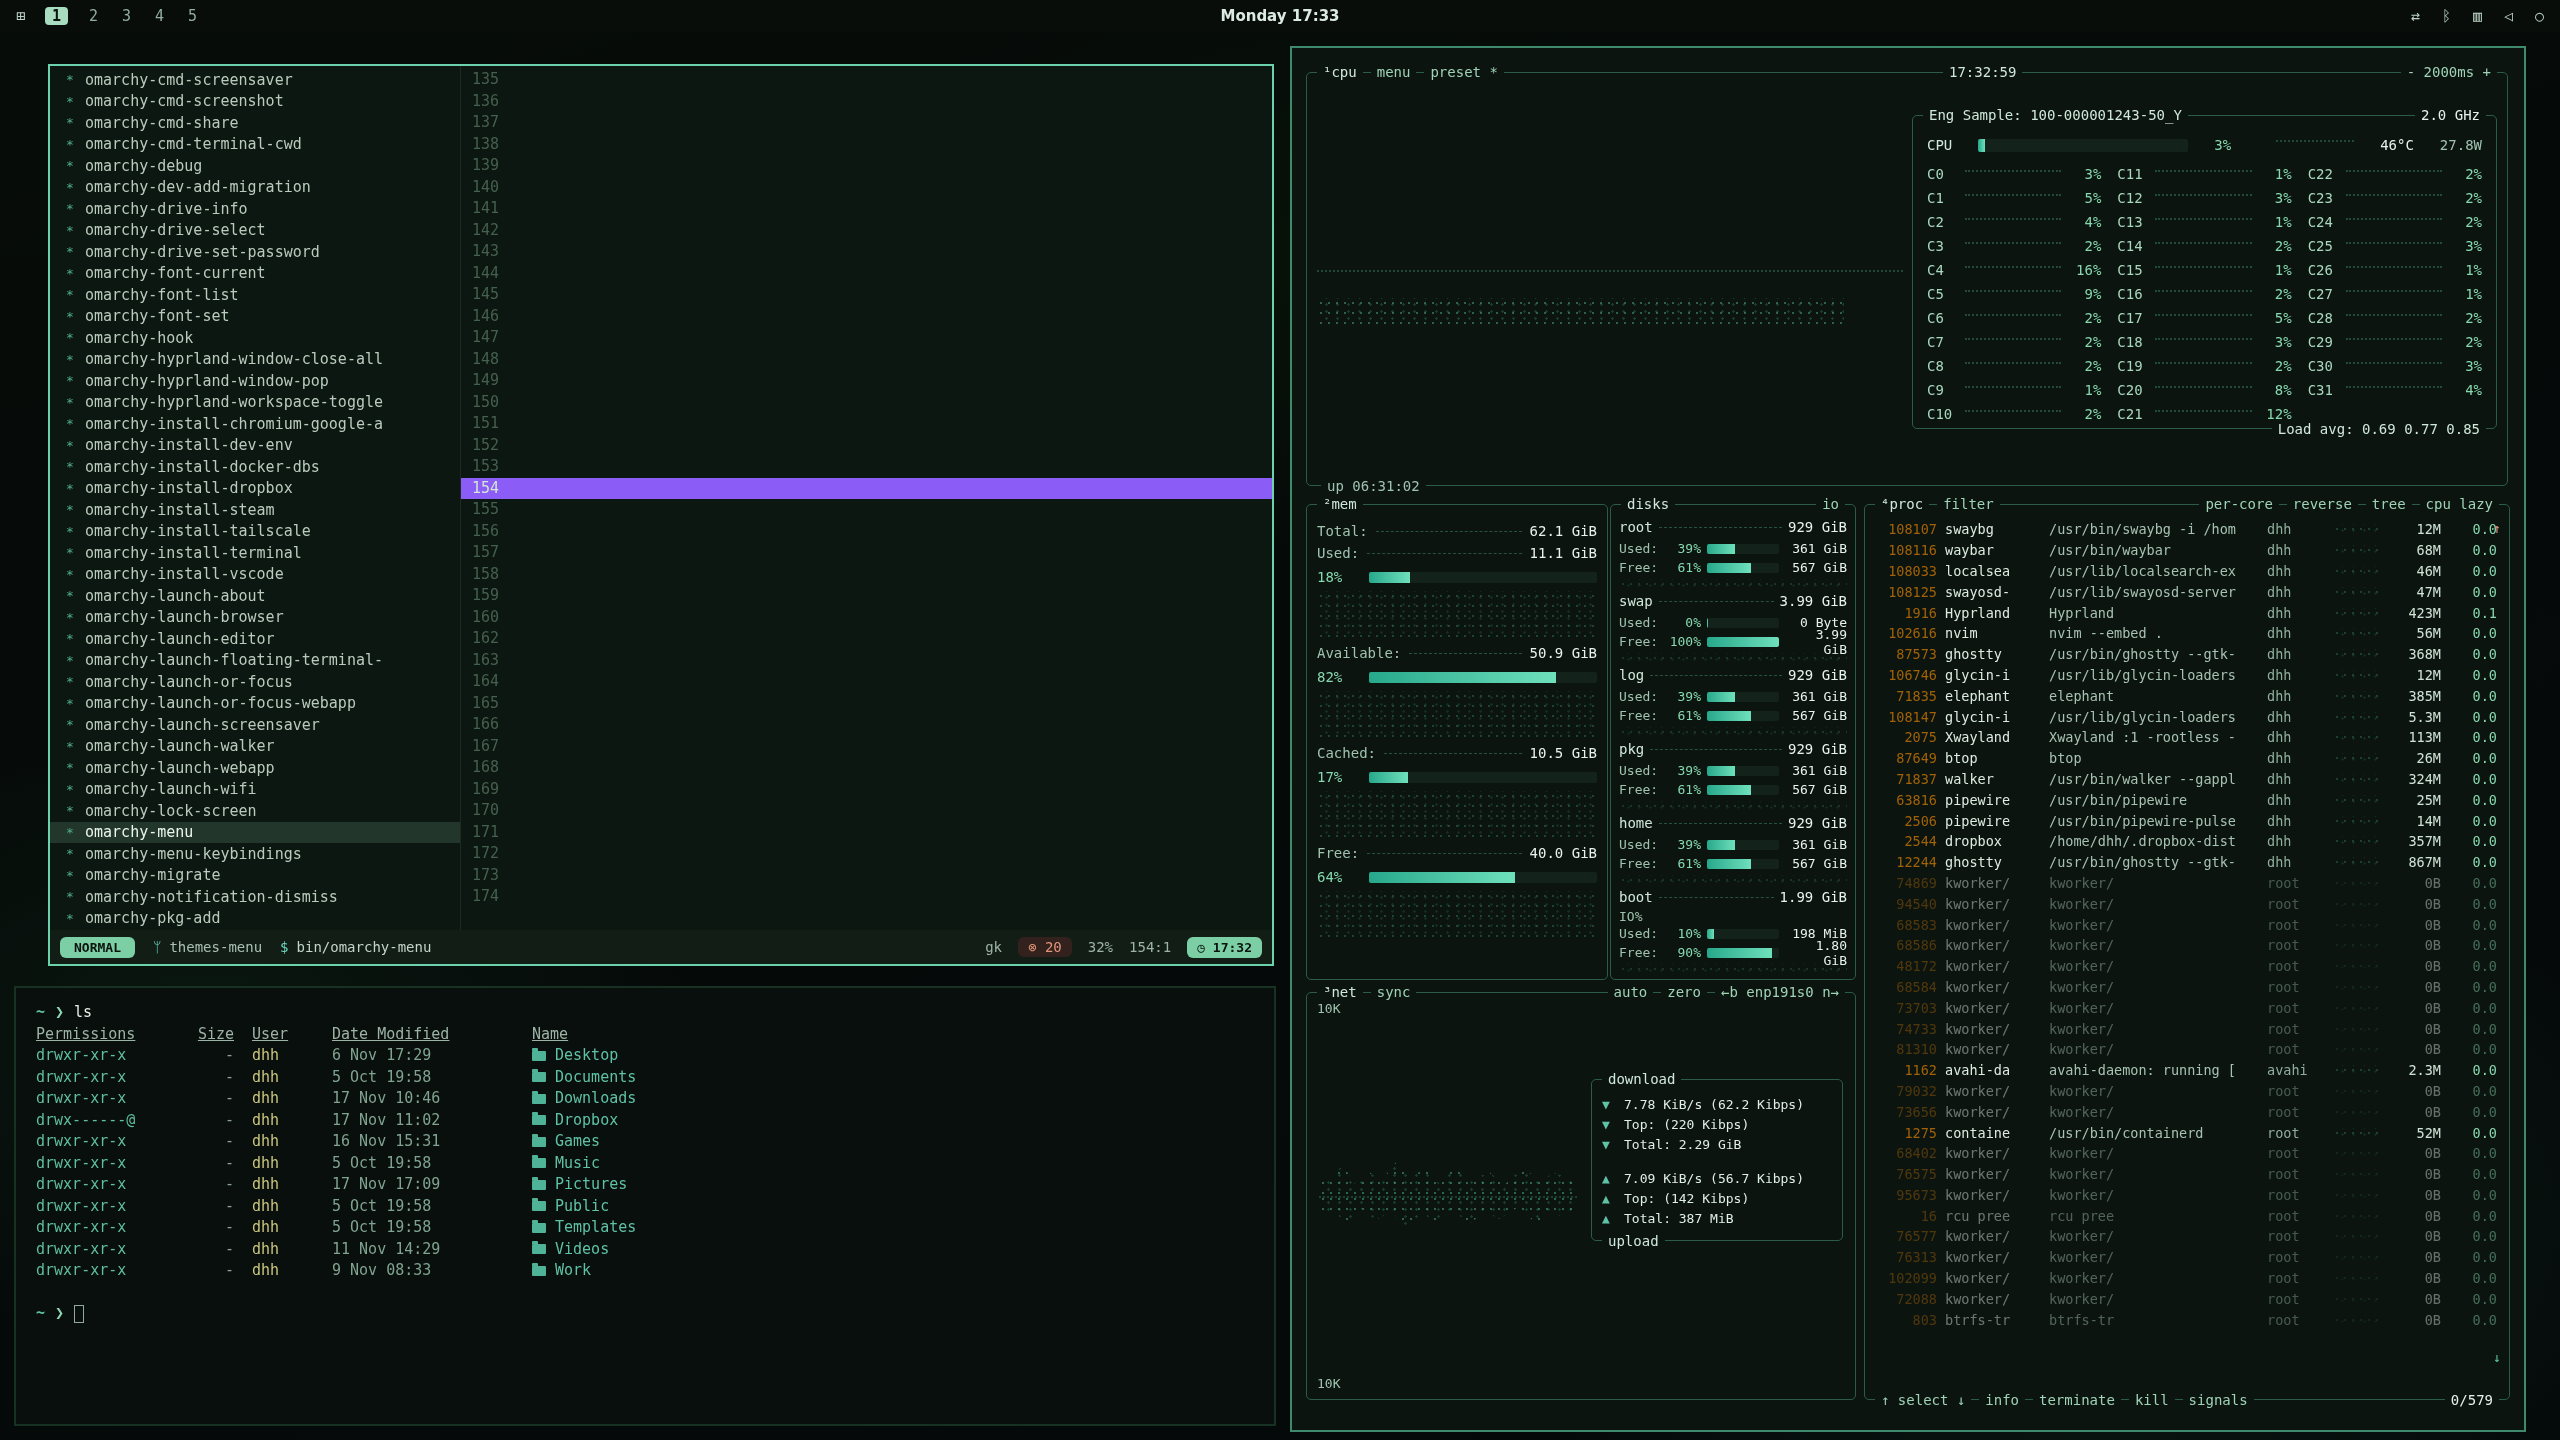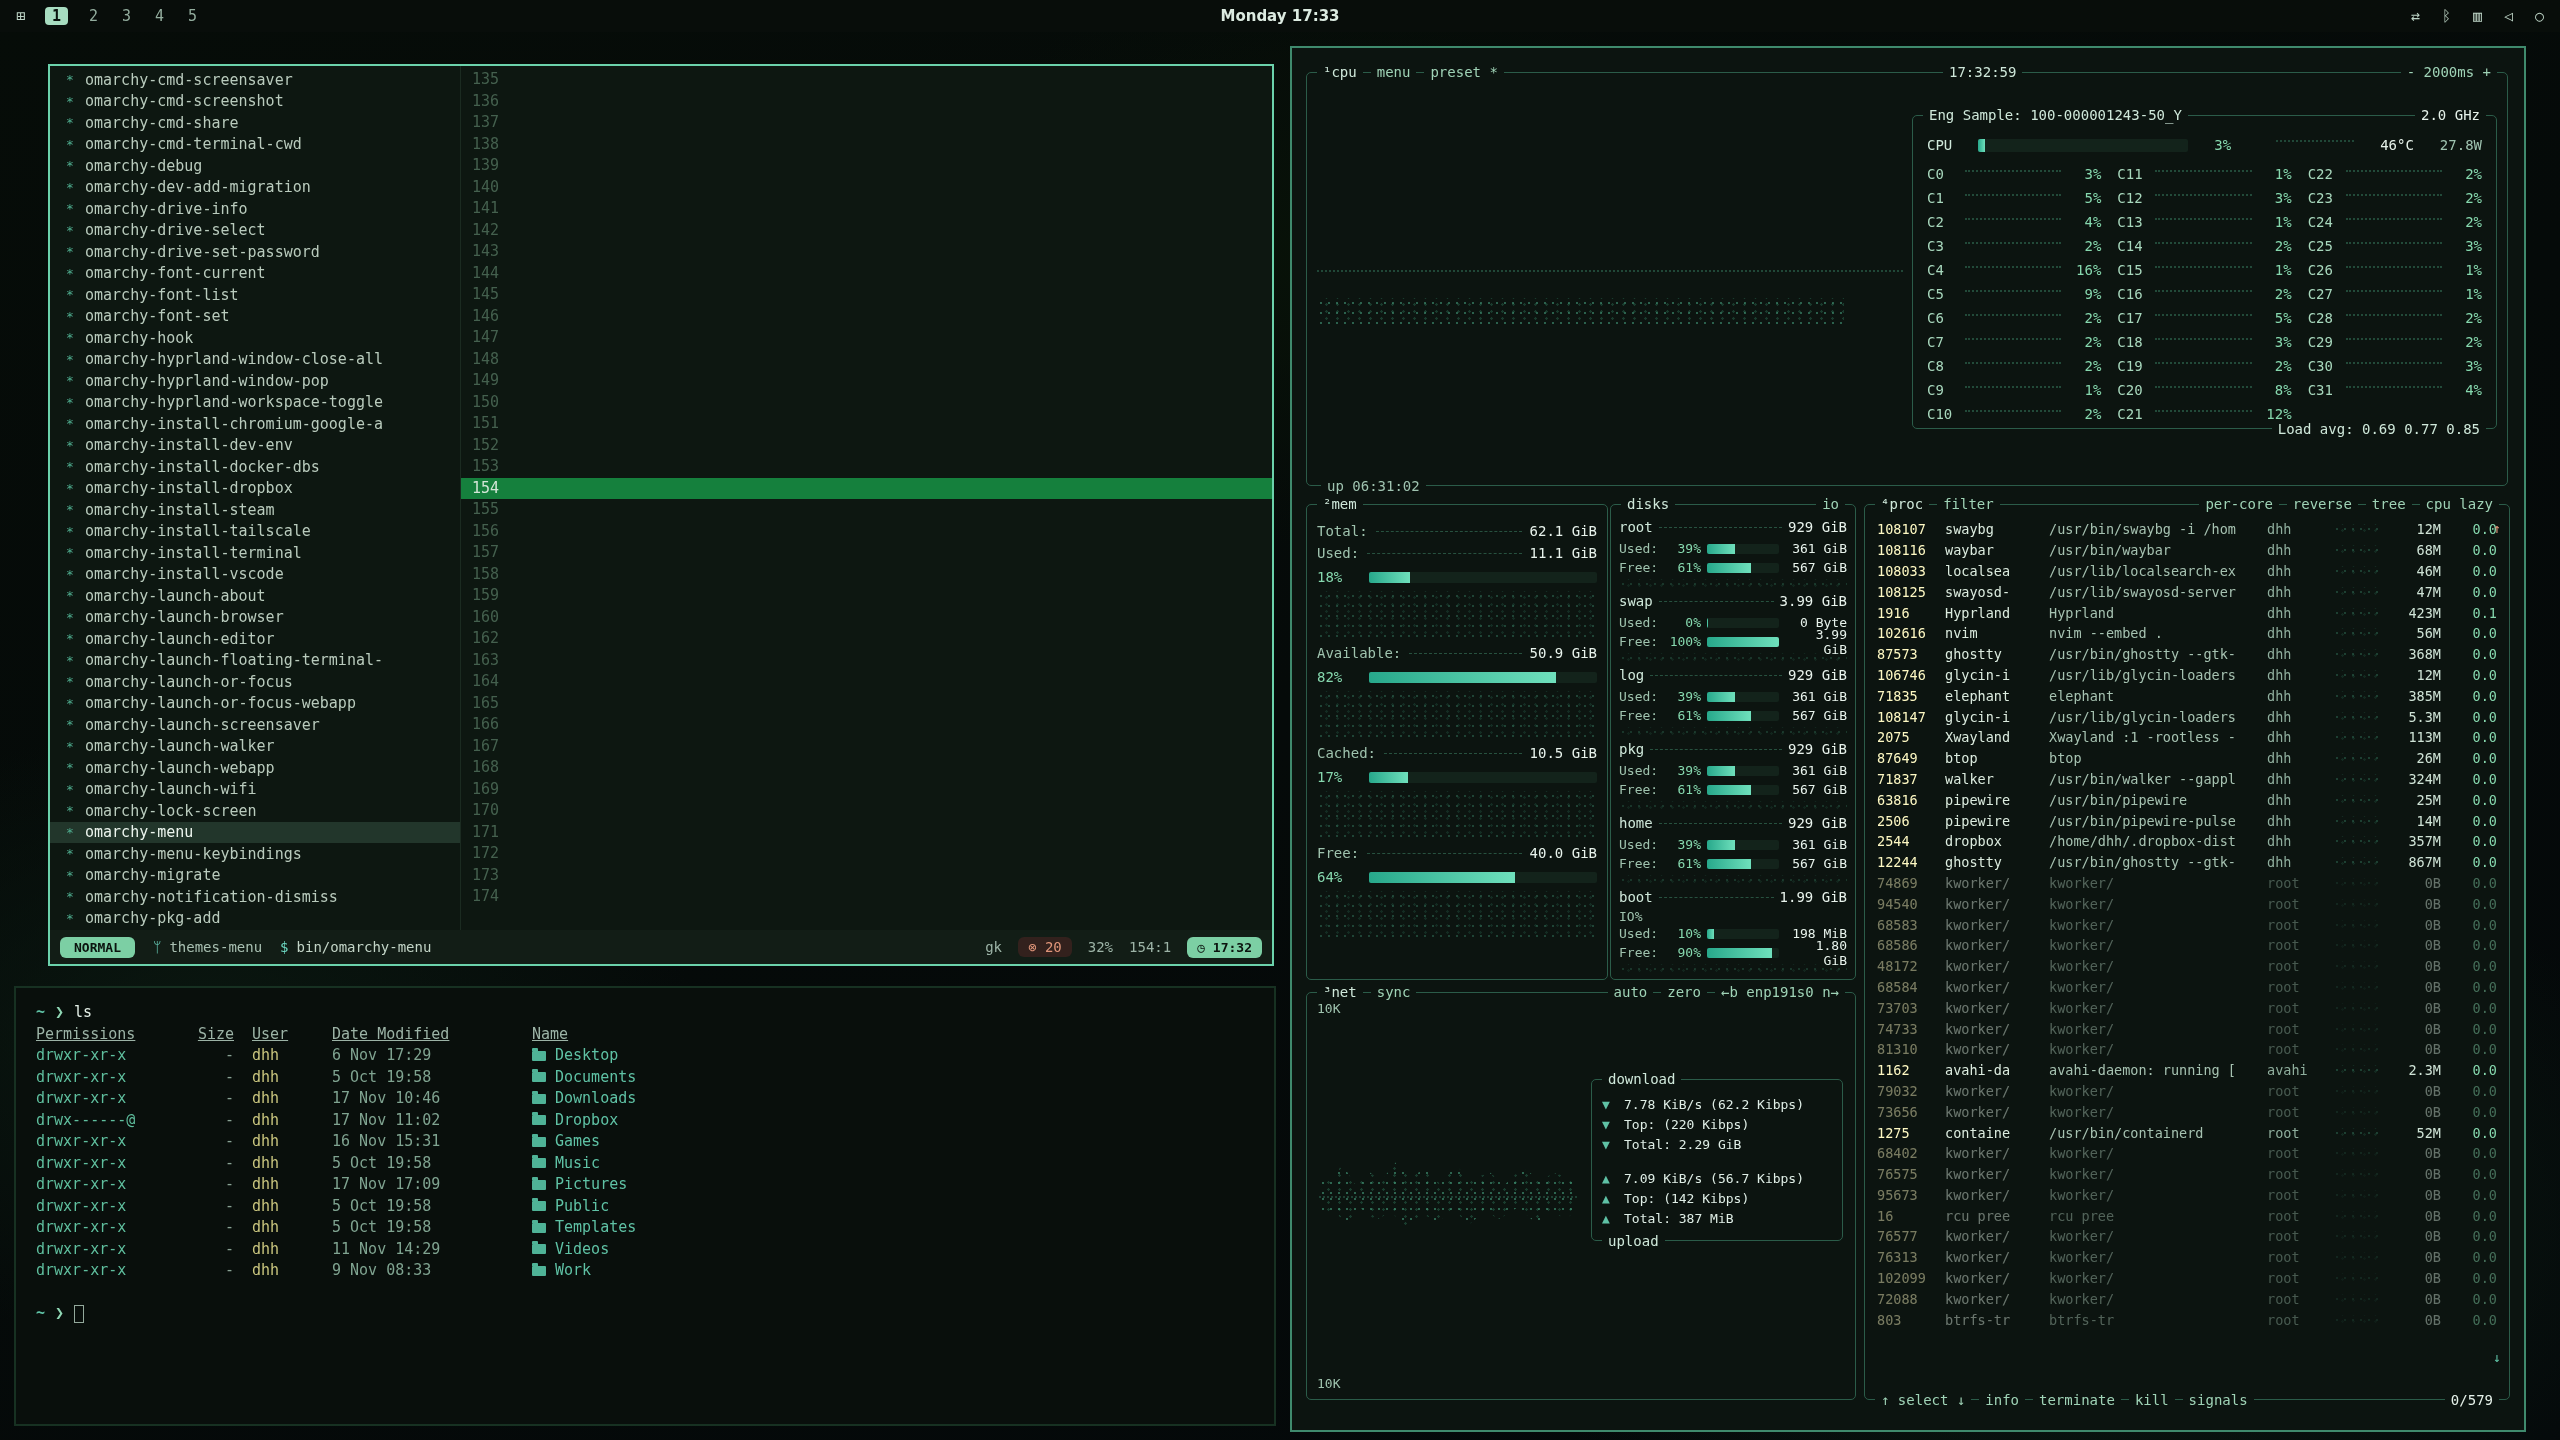--- a/index.html
+++ b/index.html
@@ -32,21 +32,21 @@
     display:flex;flex-direction:column}
   .ed-main{flex:1;display:flex;min-height:0;overflow:hidden}
   .ftree{width:410px;flex:none;padding-top:3px;overflow:hidden}
   .ft-item{display:flex;align-items:center;gap:9px;height:21.5px;font-size:15px;color:#b9cbbd;
     padding-left:16px;white-space:pre}
   .ft-item .mark{color:#4fae90;font-size:13px;width:10px;flex:none}
   .ft-item.sel{background:#22362b;color:#ecf5ee}
   .code{flex:1;border-left:1px solid #1b2b21;padding-top:3px;overflow:hidden}
   .cline{display:flex;height:21.5px;line-height:21.5px;font-size:15px;white-space:pre}
   .ln{width:58px;flex:none;text-align:right;padding-right:20px;color:#44604e}
-  .cline.cur{background:#15803d}
+  .cline.cur{background:#8b5cf6}
   .cline.cur .ln{color:#d3e6d7}
   .segs{white-space:pre;overflow:hidden;flex:1}
   .sbar{height:34px;flex:none;background:#121d16;display:flex;align-items:center;gap:18px;
     padding:0 10px;font-size:14px;color:#9cb3a6}
   .badge-mode{background:#7ccfa4;color:#0b130e;font-weight:bold;padding:3px 14px;border-radius:6px;font-size:13px}
   .sb-branch{display:flex;gap:8px;align-items:center;color:#a9c0b2}
   .sb-branch .bicon{color:#6cd6c0}
   .sb-path{color:#c3d5c7;display:flex;gap:8px}
   .sb-path .dollar{color:#6cd6c0}
   .sb-right{margin-left:auto;display:flex;align-items:center;gap:16px}
@@ -156,21 +156,21 @@
   .phead{display:flex;gap:8px;font-size:14px;color:#8fd3b4;height:24px;align-items:center;padding:0 6px}
   .h-pid{width:60px;text-align:right;flex:none}
   .h-prog{width:96px;flex:none}
   .h-cmd{flex:1}
   .h-user{width:58px;flex:none}
   .h-gdots{width:50px;flex:none}
   .h-mem{width:50px;text-align:right;flex:none}
   .h-cpu{width:48px;text-align:right;flex:none}
   .prows{overflow:hidden}
   .prow{display:flex;gap:8px;align-items:center;height:20.8px;font-size:13.5px;padding:0 6px;white-space:pre}
-  .r-pid{width:60px;text-align:left;color:#fef9c3;flex:none}
+  .r-pid{width:60px;text-align:right;color:#a16207;flex:none}
   .r-prog{width:96px;color:#dcecdf;flex:none;overflow:hidden}
   .r-cmd{flex:1;color:#a6c2b1;overflow:hidden}
   .r-user{width:58px;color:#8fae9d;flex:none}
   .r-gdots{width:50px;flex:none;height:10px;opacity:.45}
   .r-mem{width:50px;text-align:right;color:#cfe3d6;flex:none}
   .r-cpu{width:48px;text-align:right;color:#86d8ae;flex:none}
   .prow.dim{opacity:.45}
   .pfoot{position:absolute;bottom:-10px;left:10px;display:flex;gap:8px}
   .chip.pcount{position:absolute;bottom:-10px;right:10px;color:#e6f2ea}
   .scrollup{position:absolute;top:16px;right:8px;color:#e09579;font-size:13px}

